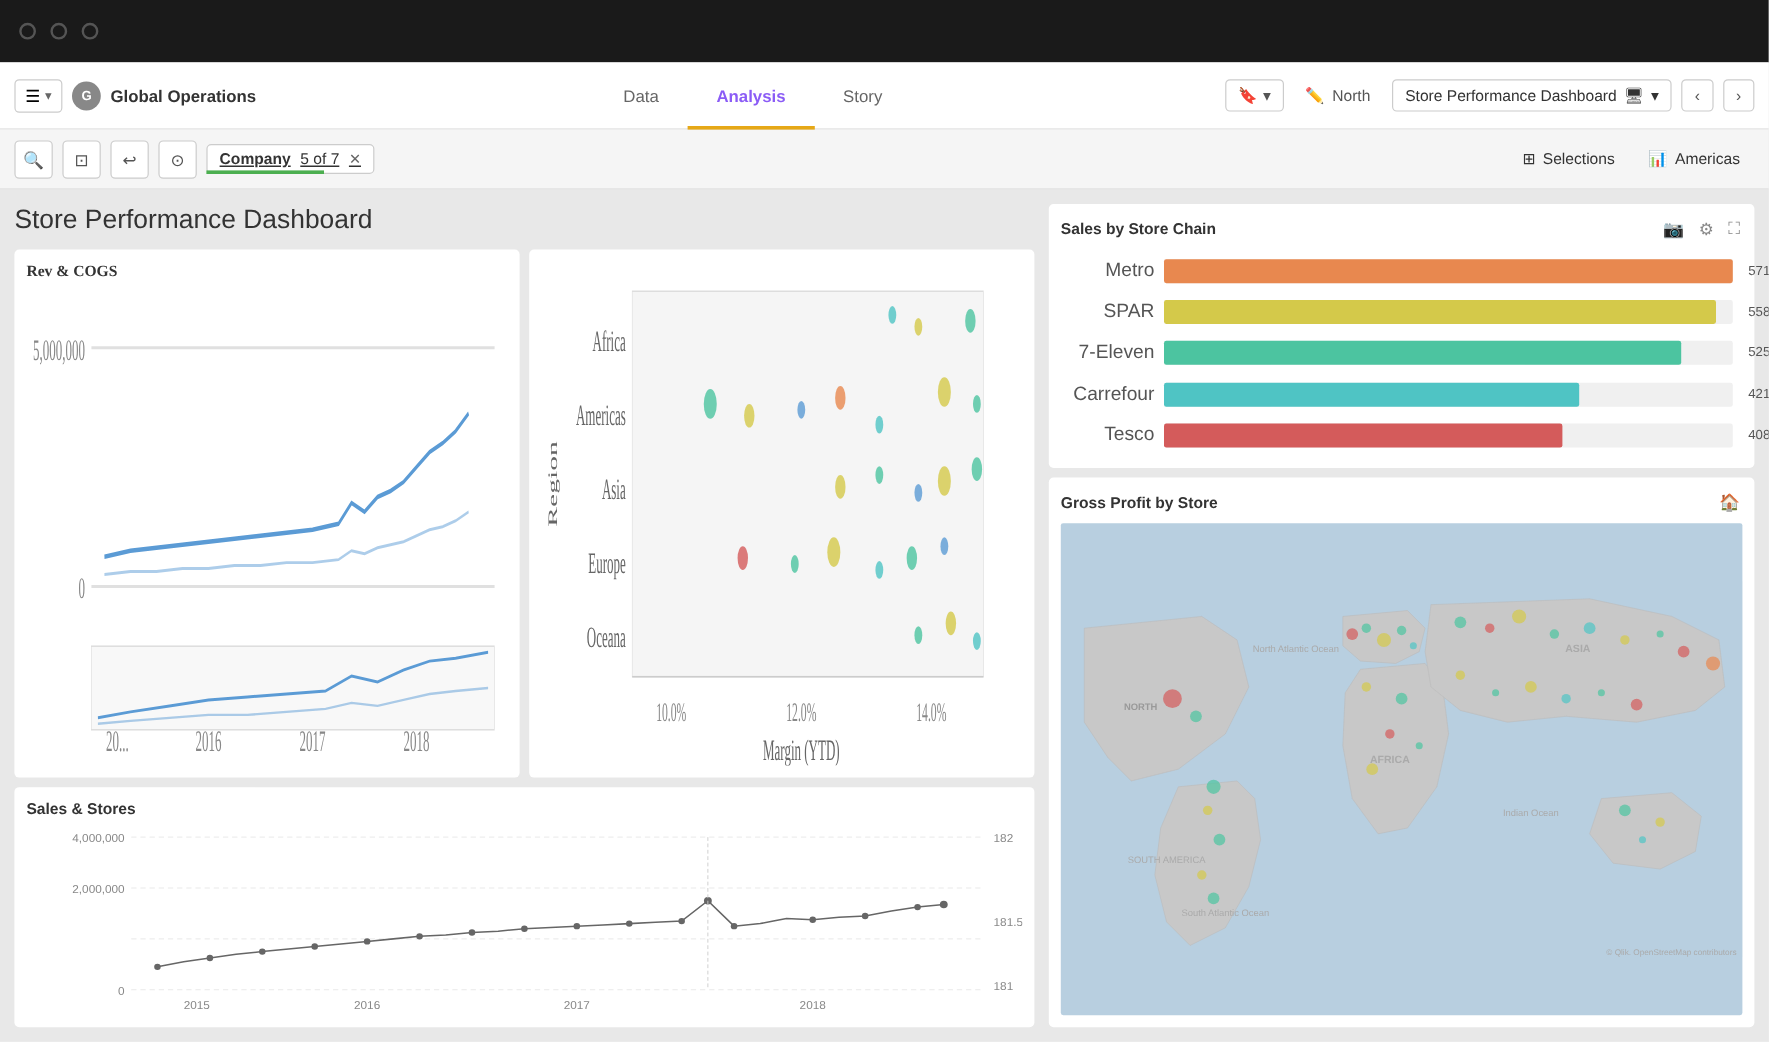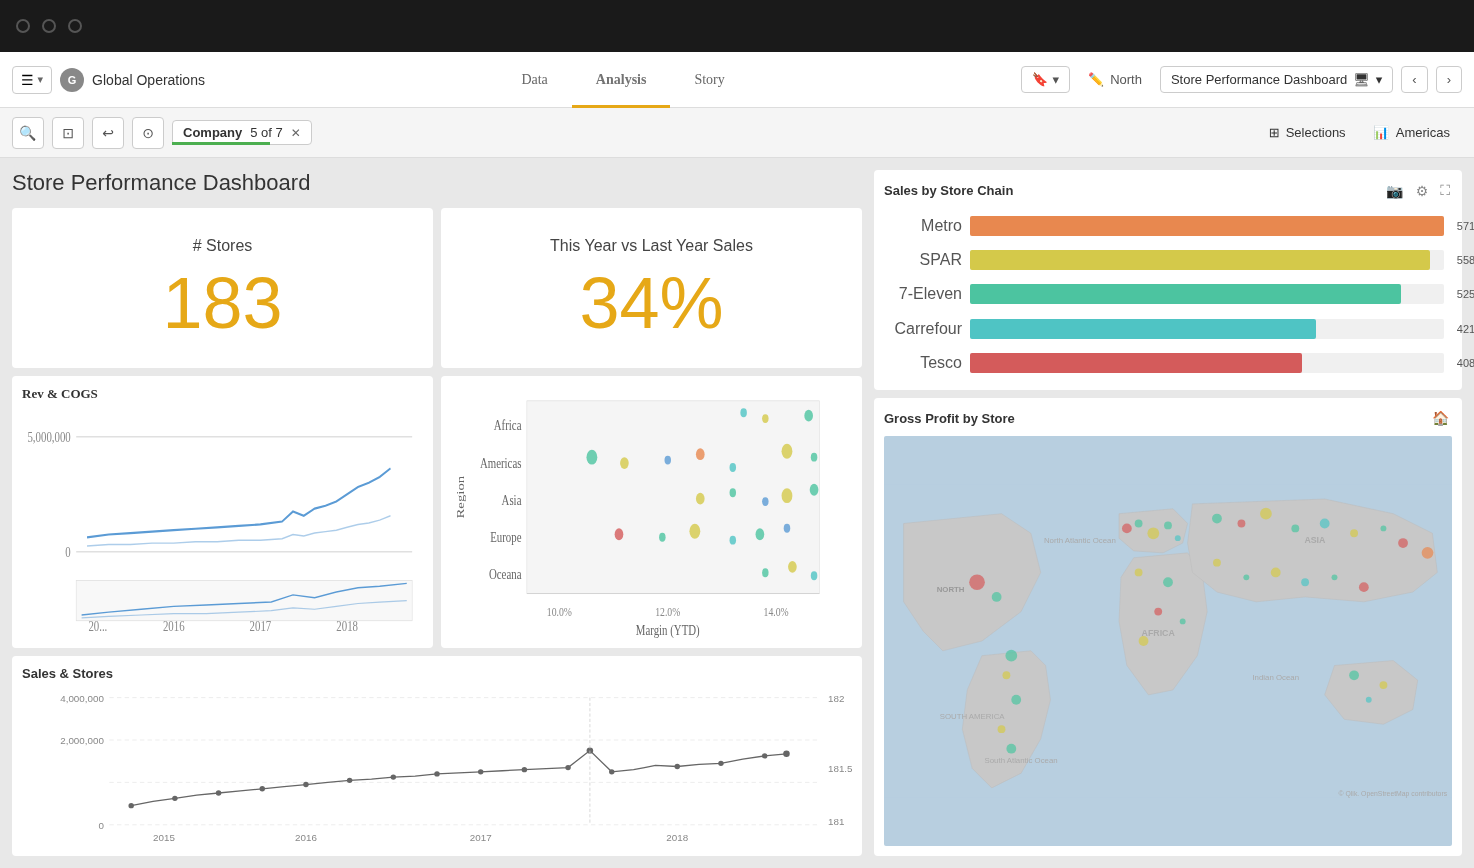--- a/index.html
+++ b/index.html
@@ -35,29 +35,28 @@
       display: flex; align-items: center; gap: 4px;
       border: 1px solid #ccc; border-radius: 4px;
       padding: 5px 8px; cursor: pointer; background: #fff;
     }
     .nav-hamburger span { font-size: 14px; }
     .nav-app-icon {
       width: 24px; height: 24px; border-radius: 50%; background: #888;
       display: flex; align-items: center; justify-content: center;
       color: #fff; font-size: 11px; font-weight: bold;
     }
-    .nav-app-name { font-size: 14px; color: #333; font-weight: 400; margin-right: 20px; }
+    .nav-app-name { font-size: 14px; color: #333; font-weight: 700; margin-right: 20px; }
     .nav-tabs { display: flex; gap: 0; flex: 1; justify-content: center; }
     .nav-tab {
       padding: 0 24px; height: 56px; display: flex; align-items: center;
       font-size: 14px; color: #666; cursor: pointer; position: relative;
       text-decoration: none;
-      font-family: Liberation Serif, serif;
-    }
-    .nav-tab.active { color: #737373; font-weight: 600; }
+    }
+    .nav-tab.active { color: #8b5cf6; font-weight: 600; }
     .nav-tab.active::after {
       content: ''; position: absolute; bottom: 0; left: 0; right: 0;
       height: 3px; background: #e6a817;
     }
     .nav-right { display: flex; align-items: center; gap: 8px; margin-left: auto; }
     .nav-bookmark-btn {
       display: flex; align-items: center; gap: 4px;
       border: 1px solid #ccc; border-radius: 4px; padding: 5px 10px;
       cursor: pointer; background: #fff; font-size: 13px; color: #555;
     }
@@ -98,21 +97,21 @@
       padding: 4px 10px; display: flex; align-items: center; gap: 8px;
       font-size: 13px; cursor: pointer;
     }
     .toolbar-filter-chip .chip-label { font-weight: 600; color: #333; }
     .toolbar-filter-chip .chip-value { color: #333; }
     .toolbar-filter-chip .chip-close { color: #666; cursor: pointer; font-size: 12px; }
     .toolbar-filter-chip .chip-bar {
       position: absolute; bottom: 0; left: 0;
       height: 3px; background: #4caf50; width: 70%;
     }
-    .chip-wrapper { position: relative; }
+    .chip-wrapper { position: relative; text-decoration: underline; }
     .toolbar-spacer { flex: 1; }
     .toolbar-right { display: flex; align-items: center; gap: 4px; margin-left: auto; }
     .toolbar-selections-btn {
       display: flex; align-items: center; gap: 6px;
       padding: 5px 12px; border-radius: 4px; cursor: pointer;
       font-size: 13px; color: #333; background: transparent; border: none;
     }
     .toolbar-insights-btn {
       display: flex; align-items: center; gap: 6px;
       padding: 5px 12px; border-radius: 4px; cursor: pointer;
@@ -419,30 +418,20 @@
       <span>Americas</span>
     </button>
   </div>
 </div>
 
 <div class="main-content">
 
   <div class="left-panel">
     <div class="page-title">Store Performance Dashboard</div>
 
-    <div class="kpi-row">
-      <div class="kpi-card">
-        <div class="kpi-label"># Stores</div>
-        <div class="kpi-value">183</div>
-      </div>
-      <div class="kpi-card">
-        <div class="kpi-label">This Year vs Last Year Sales</div>
-        <div class="kpi-value">34%</div>
-      </div>
-    </div>
 
     <div class="chart-row">
 
       <div class="chart-card half">
         <div class="chart-title">Rev &amp; COGS</div>
         <div class="chart-svg-wrap">
           <svg width="100%" height="100%" viewBox="0 0 370 160" preserveAspectRatio="none">
 
             <line x1="50" y1="20" x2="360" y2="20" class="grid-line"></line>
             <line x1="50" y1="100" x2="360" y2="100" class="grid-line"></line>

